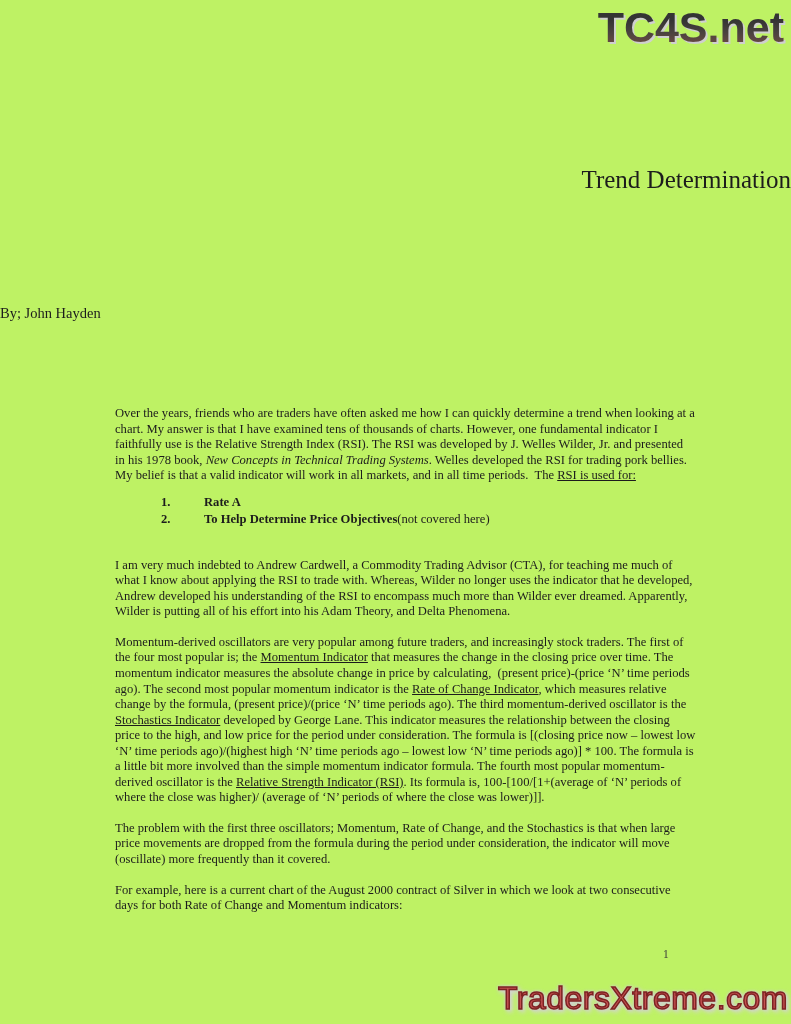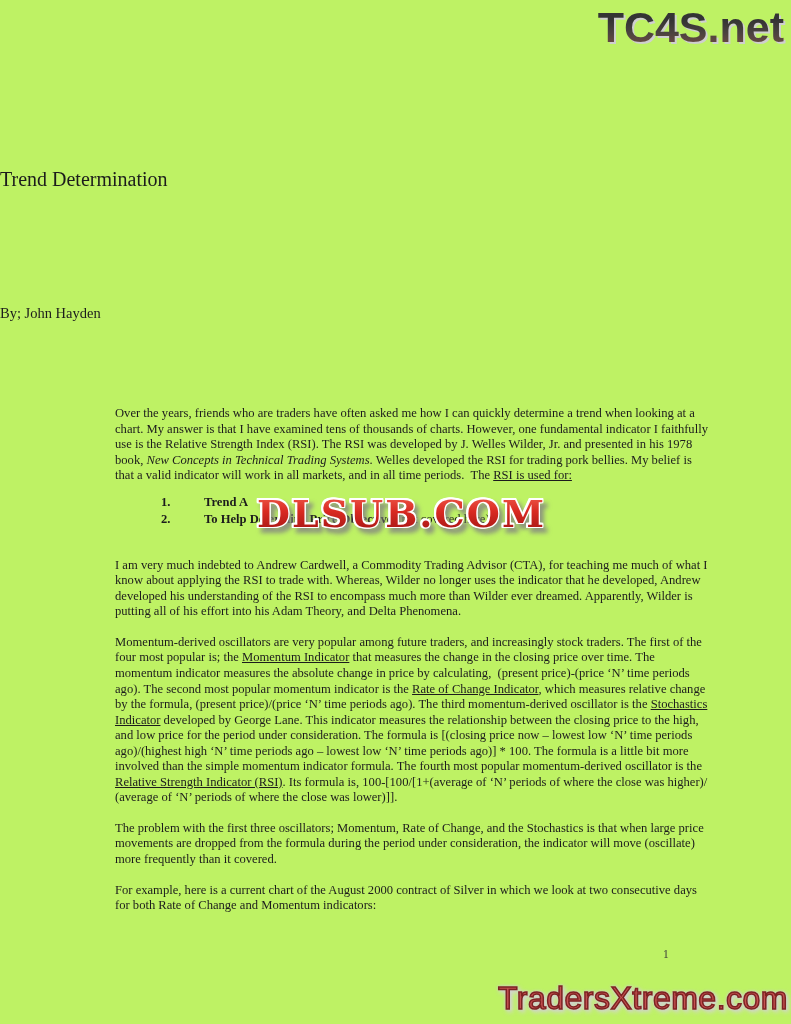--- a/index.html
+++ b/index.html
@@ -24,37 +24,37 @@
     background:linear-gradient(to bottom,#343434 35%,#4a423f 60%,#7d4f44 100%);
     -webkit-background-clip:text;
     background-clip:text;
     -webkit-text-fill-color:transparent;
     filter:drop-shadow(2px 2px 0.5px #cfcfcf);
   }
 
   
   .title-block{
     position:absolute;top:166px;left:0;width:100%;
-    text-align:left;
-    font-size:20px;
+    text-align:right;
+    font-size:25px;
     line-height:27px;
   }
   .byline{
     position:absolute;top:305px;left:0;width:100%;
     text-align:left;
     font-size:14.5px;
   }
 
   
   .body-content{
     position:absolute;top:406px;left:115px;width:597px;
     font-size:12.6px;
     line-height:15.55px;
   }
-  .body-content p{margin:0 0 15px 0;}
+  .body-content p{margin:0 16px 15px 0;}
   .body-content > :nth-child(1){margin-bottom:10px;}
   .body-content > :nth-child(2){margin-bottom:29px;}
   .run-n{font-style:normal;}
   .run-i{font-style:italic;}
   .run-u{text-decoration:underline;}
   .run-b{font-weight:bold;}
 
   .num-list .list-item{
     display:flex;
     padding-left:46px;
@@ -125,34 +125,33 @@
     <div>Trend Determination</div>
   </div>
 
   <div class="byline">By; John Hayden</div>
 
   <div class="body-content">
       <p><span class="run-n">Over the years, friends who are traders have often asked me how I can quickly determine a trend when looking at a chart. My answer is that I have examined tens of thousands of charts. However, one fundamental indicator I faithfully use is the Relative Strength Index (RSI). The RSI was developed by J. Welles Wilder, Jr. and presented in his 1978 book, </span><span class="run-i">New Concepts in Technical Trading Systems</span><span class="run-n">. Welles developed the RSI for trading pork bellies. My belief is that a valid indicator will work in all markets, and in all time periods.&nbsp; The </span><span class="run-u">RSI is used for:</span></p>
       <div class="num-list">
         <div class="list-item">
           <span class="num">1.</span>
-          <span class="run-b">Trend A</span>
+          <span class="run-b">Rate A</span>
           <span class="run-n"></span>
         </div>
         <div class="list-item">
           <span class="num">2.</span>
           <span class="run-b">To Help Determine Price Objectives</span>
           <span class="run-n"> (not covered here)</span>
         </div>
       </div>
       <p><span class="run-n">I am very much indebted to Andrew Cardwell, a Commodity Trading Advisor (CTA), for teaching me much of what I know about applying the RSI to trade with. Whereas, Wilder no longer uses the indicator that he developed, Andrew developed his understanding of the RSI to encompass much more than Wilder ever dreamed. Apparently, Wilder is putting all of his effort into his Adam Theory, and Delta Phenomena.</span></p>
       <p><span class="run-n">Momentum-derived oscillators are very popular among future traders, and increasingly stock traders. The first of the four most popular is; the </span><span class="run-u">Momentum Indicator</span><span class="run-n"> that measures the change in the closing price over time. The momentum indicator measures the absolute change in price by calculating,&nbsp; (present price)-(price ‘N’ time periods ago). The second most popular momentum indicator is the </span><span class="run-u">Rate of Change Indicator</span><span class="run-n">, which measures relative change by the formula, (present price)/(price ‘N’ time periods ago). The third momentum-derived oscillator is the </span><span class="run-u">Stochastics Indicator</span><span class="run-n"> developed by George Lane. This indicator measures the relationship between the closing price to the high, and low price for the period under consideration. The formula is [(closing price now – lowest low ‘N’ time periods ago)/(highest high ‘N’ time periods ago – lowest low ‘N’ time periods ago)] * 100. The formula is a little bit more involved than the simple momentum indicator formula. The fourth most popular momentum-derived oscillator is the </span><span class="run-u">Relative Strength Indicator (RSI)</span><span class="run-n">. Its formula is, 100-[100/[1+(average of ‘N’ periods of where the close was higher)/ (average of ‘N’ periods of where the close was lower)]].</span></p>
       <p><span class="run-n">The problem with the first three oscillators; Momentum, Rate of Change, and the Stochastics is that when large price movements are dropped from the formula during the period under consideration, the indicator will move (oscillate) more frequently than it covered.</span></p>
       <p><span class="run-n">For example, here is a current chart of the August 2000 contract of Silver in which we look at two consecutive days for both Rate of Change and Momentum indicators:</span></p>
     </div>
 
-  <div class="watermark">DLSUB.COM</div>
 
   <div class="page-number">1</div>
 
   <div class="bottom-logo">TradersXtreme.com</div>
 
 </div>
 
 </body></html>

